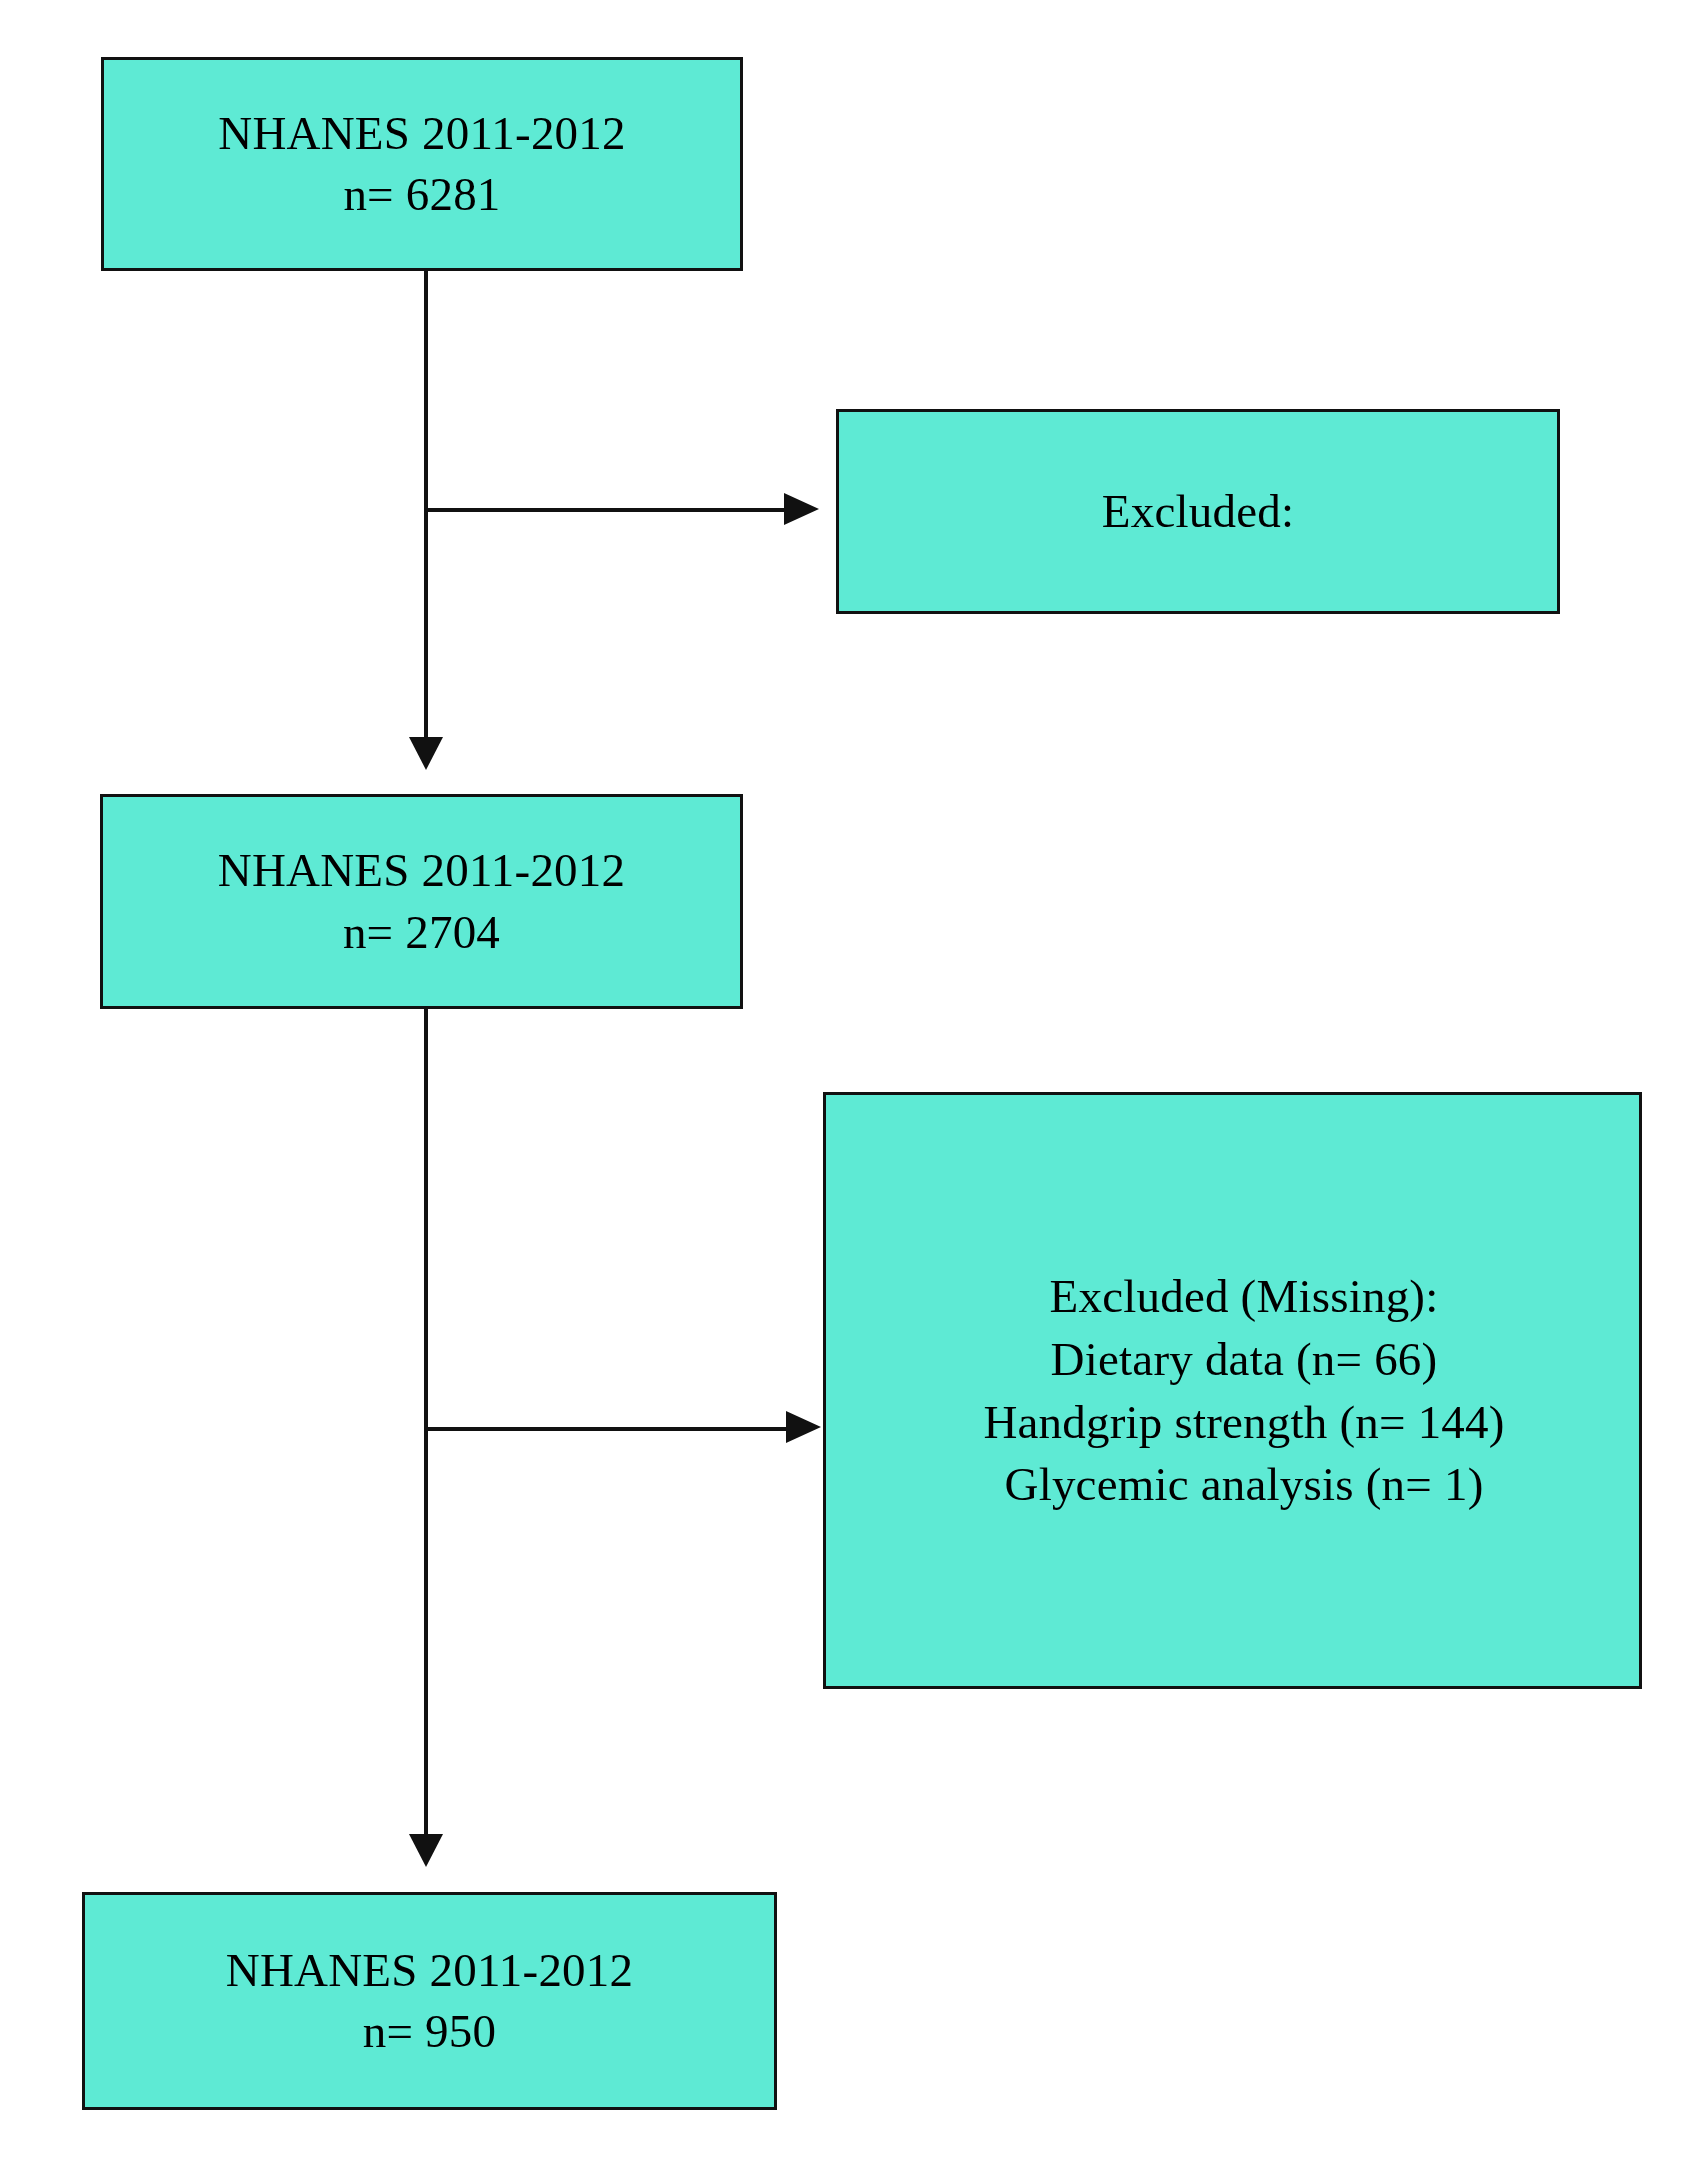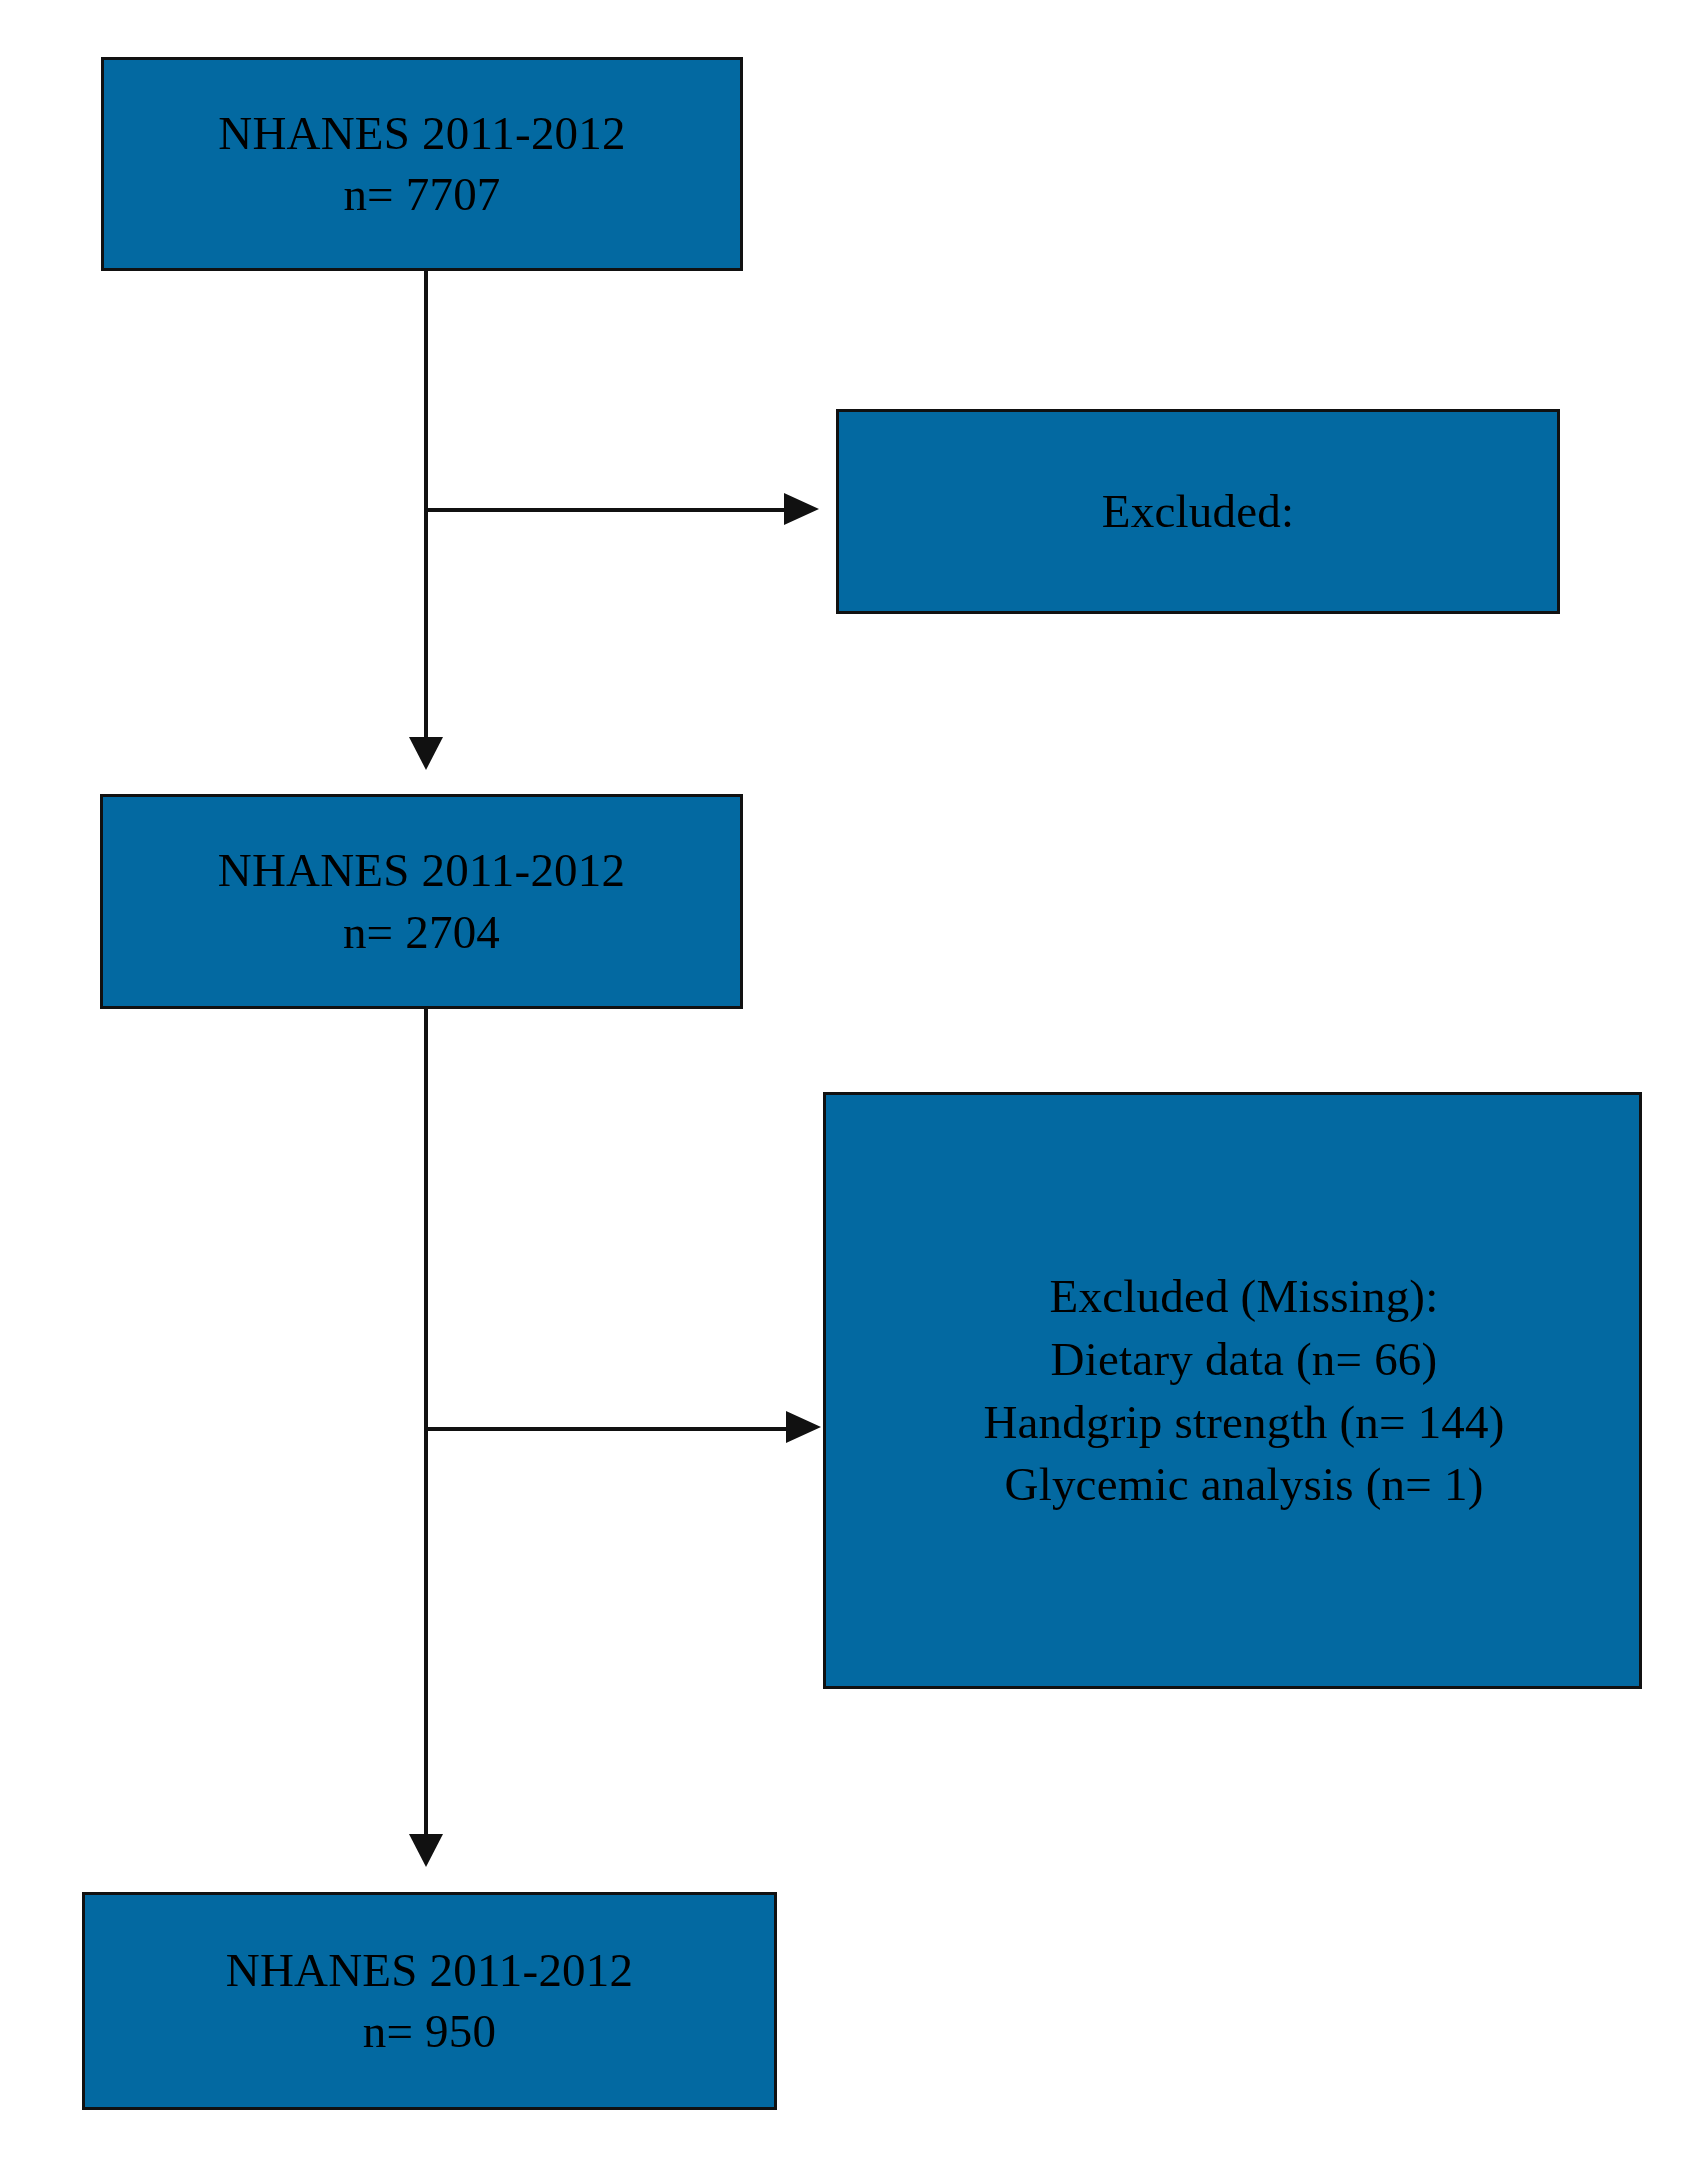--- a/index.html
+++ b/index.html
@@ -14,21 +14,21 @@
     height: 2172px;
     background: #ffffff;
     font-family: "Liberation Serif", "DejaVu Serif", serif;
     color: #000000;
     overflow: hidden;
   }
   .node-box {
     position: absolute;
     box-sizing: border-box;
     border: 3px solid #111111;
-    background: #0369a1;
+    background: #5eead4;
     display: flex;
     flex-direction: column;
     align-items: center;
     justify-content: center;
   }
   .node-line {
     display: block;
     text-align: center;
     white-space: nowrap;
     line-height: 1.30;
@@ -90,21 +90,21 @@
   #arrow-age-eligible-head { left: 409px; top: 737px;  }
   #arrow-final-head        { left: 409px; top: 1834px; }
 </style>
 </head>
 <body>
 
 <div id="canvas">
 
   <div class="node-box" id="box-source-cohort">
     <span class="node-line">NHANES 2011-2012</span>
-    <span class="node-line">n= 7707</span>
+    <span class="node-line">n= 6281</span>
   </div>
 
   <div class="trunk" id="trunk-upper"></div>
 
   <div class="branch-line" id="branch-age-line"></div>
   <div class="arrow-right" id="arrow-age-head"></div>
 
   <div class="node-box" id="box-excluded-age">
     <span class="node-line">Excluded:</span>
   </div>

